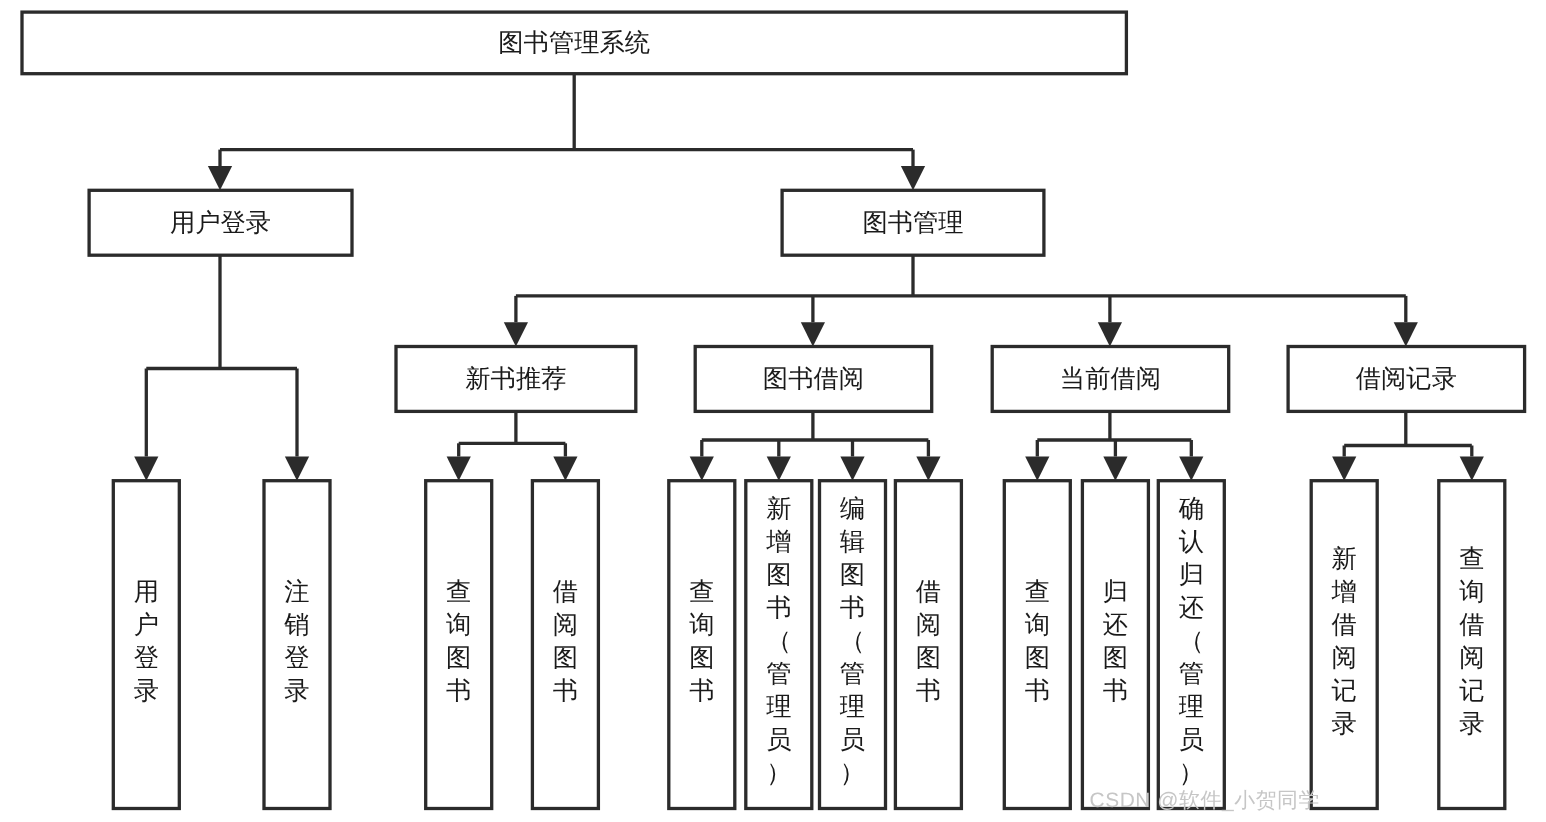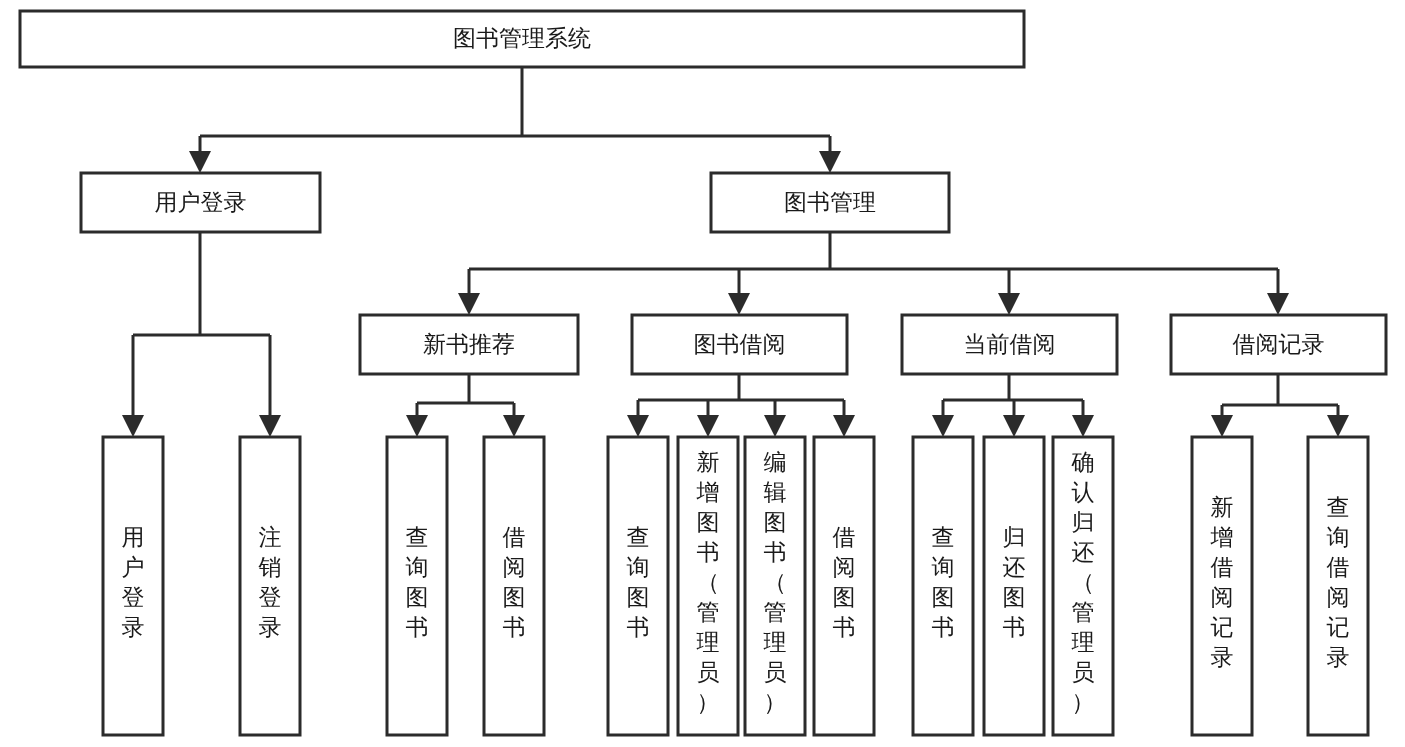--- a/index.html
+++ b/index.html
@@ -196,13 +196,14 @@
           <text x="1222" y="515" class="node-label-v"><tspan x="1222" dy="0">新</tspan><tspan x="1222" dy="30">增</tspan><tspan x="1222" dy="30">借</tspan><tspan x="1222" dy="30">阅</tspan><tspan x="1222" dy="30">记</tspan><tspan x="1222" dy="30">录</tspan></text>
         </g>
         <g>
           <rect x="1308" y="437" width="60" height="298" class="node-rect"></rect>
           <text x="1338" y="515" class="node-label-v"><tspan x="1338" dy="0">查</tspan><tspan x="1338" dy="30">询</tspan><tspan x="1338" dy="30">借</tspan><tspan x="1338" dy="30">阅</tspan><tspan x="1338" dy="30">记</tspan><tspan x="1338" dy="30">录</tspan></text>
         </g>
       </g>
 
   </svg>
 
+  <div class="watermark">CSDN @软件_小贺同学</div>
 </div>
 
 </body></html>

